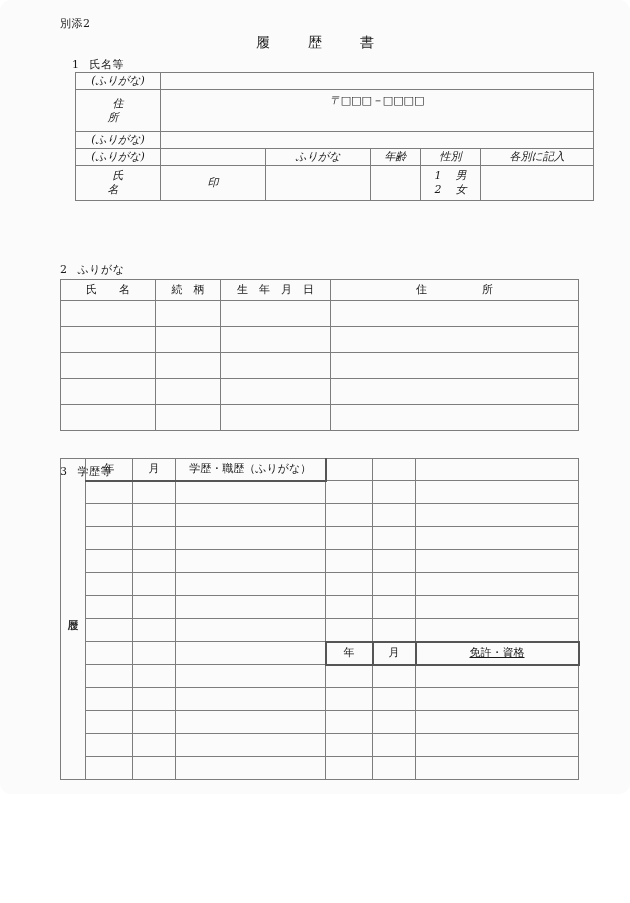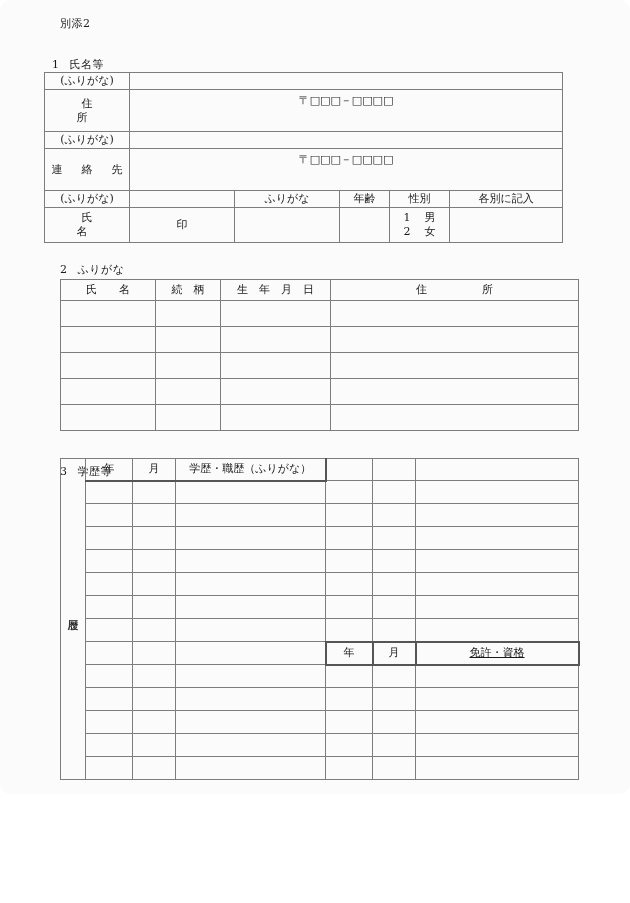--- a/index.html
+++ b/index.html
@@ -115,26 +115,27 @@
   .box-strong {
     border: 2px solid #555 !important;
   }
 </style>
 </head>
 <body>
 
 <div class="page">
 
   <div class="doc-ref">別添2</div>
-
-  <div class="section-label" style="left:52px; top:57px;">
+  <div class="doc-title">履　歴　書</div>
+
+  <div class="section-label" style="left:72px; top:57px;">
     <span class="num">1</span><span>氏名等</span>
   </div>
 
-  <table class="form" style="left:44px; top:72px; width:518px;">
+  <table class="form" style="left:75px; top:72px; width:518px;font-style:italic;">
     <colgroup>
       <col style="width:85px">
       <col style="width:105px">
       <col style="width:105px">
       <col style="width:50px">
       <col style="width:60px">
       <col style="width:113px">
     </colgroup>
     <tbody>
       <tr style="height:17px;">
@@ -143,26 +144,20 @@
       </tr>
       <tr style="height:42px;">
         <td><span class="lbl-wide">住　　所</span></td>
         <td colspan="5" class="cell-left" style="vertical-align:top; padding-top:4px;">
           <span class="postal">〒□□□－□□□□</span>
         </td>
       </tr>
       <tr style="height:17px;">
         <td>(ふりがな)</td>
         <td colspan="5"></td>
-      </tr>
-      <tr style="height:42px;">
-        <td><span class="lbl-wide3">連　絡　先</span></td>
-        <td colspan="5" class="cell-left" style="vertical-align:top; padding-top:4px;">
-          <span class="postal">〒□□□－□□□□</span>
-        </td>
       </tr>
       <tr style="height:17px;">
         <td>(ふりがな)</td>
         <td></td>
         <td>ふりがな</td>
         <td>年齢</td>
         <td>性別</td>
         <td>各別に記入</td>
       </tr>
       <tr style="height:35px;">

